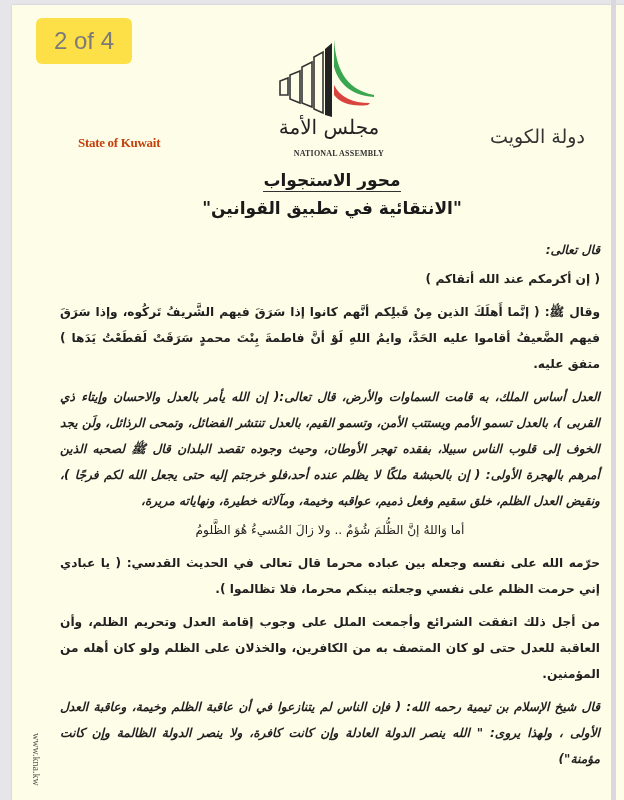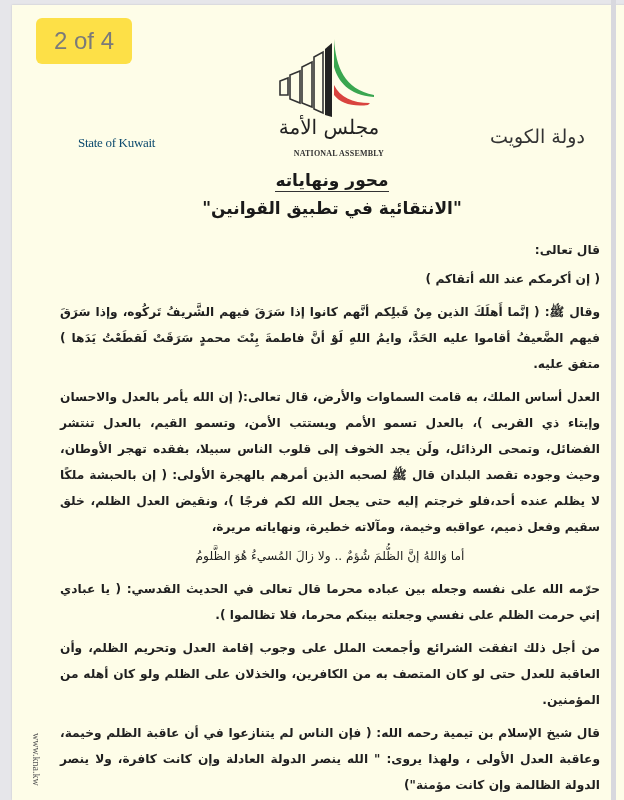--- a/index.html
+++ b/index.html
@@ -22,22 +22,22 @@
     .page-counter {
       position: absolute; left: 36px; top: 18px; width: 96px; height: 46px;
       background: #fde047; border-radius: 6px;
       color: #7a7a7a; font-size: 24px; line-height: 46px; text-align: center;
       font-family: "Liberation Sans", sans-serif;
       z-index: 5;
     }
     .logo { position: absolute; left: 262px; top: 32px; width: 110px; height: 82px; }
     .state-en {
       position: absolute; left: 66px; top: 130px;
-      font-family: "Liberation Serif", serif; font-weight: normal; font-size: 13px;
-      color: #0c4a6e; letter-spacing: -0.3px;
+      font-family: "Liberation Serif", serif; font-weight: bold; font-size: 13px;
+      color: #c2410c; letter-spacing: -0.3px;
     }
     .state-ar {
       position: absolute; left: 478px; top: 120px;
       font-family: "DejaVu Serif", serif; font-size: 19px; color: #333;
       direction: rtl;
     }
     .assembly-ar {
       position: absolute; left: 262px; top: 110px; width: 110px; text-align: center;
       font-family: "DejaVu Serif", serif; font-size: 20px; color: #222; direction: rtl;
     }
@@ -55,21 +55,21 @@
       position: absolute; left: 150px; top: 193px; width: 340px; text-align: center;
       direction: rtl; font-weight: bold; font-size: 17px; color: #1a1a1a;
     }
     .body-text {
       position: absolute; left: 48px; top: 232px; width: 540px;
       direction: rtl; text-align: justify;
       font-size: 12.2px; line-height: 26px; color: #1f1f1f; font-weight: bold;
     }
     .body-text p { margin: 0 0 7px 0; }
     .body-text p.center { text-align: center; font-weight: normal; }
-    .body-text p.tight { margin-bottom: 3px; }
+    .body-text p.tight { margin-bottom: 3px; font-style: italic; }
     .watermark {
       position: absolute; left: 30px; top: 728px;
       transform: rotate(90deg); transform-origin: left top;
       font-family: "Liberation Serif", serif; font-size: 10px; color: #555;
       white-space: nowrap;
     }
     .scrollbar {
       position: absolute; right: 8px; top: 0; width: 5px; height: 800px;
       background: #d8d8de;
     }
@@ -95,21 +95,21 @@
         <path d="M60 48 C66 60 78 66 96 66 L94 68 C78 70 66 66 60 58 Z" fill="#d9443f"></path>
       </svg>
     </div>
 
     <div class="assembly-ar">مجلس الأمة</div>
     <div class="assembly-en">NATIONAL ASSEMBLY</div>
     <div class="state-en">State of Kuwait</div>
     <div class="state-ar">دولة الكويت</div>
 
     <div class="doc-title">
-      <span>محور ونهاياته</span>
+      <span>محور الاستجواب</span>
     </div>
     <div class="doc-subtitle">"الانتقائية في تطبيق القوانين"</div>
 
     <div class="body-text">
       <p class="tight">قال تعالى:</p>
       <p>( إن أكرمكم عند الله أتقاكم )</p>
       <p>وقال ﷺ: ( إنَّما أَهلَكَ الذين مِنْ قَبلِكم أنَّهم كانوا إذا سَرَقَ فيهم الشَّريفُ تَركُوه، وإذا سَرَقَ فيهم الضَّعيفُ أقاموا عليه الحَدَّ، وايمُ اللهِ لَوْ أنَّ فاطمةَ بِنْتَ محمدٍ سَرَقَتْ لَقطَعْتُ يَدَها ) متفق عليه.</p>
       <p class="tight">العدل أساس الملك، به قامت السماوات والأرض، قال تعالى:( إن الله يأمر بالعدل والاحسان وإيتاء ذي القربى )، بالعدل تسمو الأمم ويستتب الأمن، وتسمو القيم، بالعدل تنتشر الفضائل، وتمحى الرذائل، ولَن يجد الخوف إلى قلوب الناس سبيلا، بفقده تهجر الأوطان، وحيث وجوده تقصد البلدان قال ﷺ لصحبه الذين أمرهم بالهجرة الأولى: ( إن بالحبشة ملكًا لا يظلم عنده أحد،فلو خرجتم إليه حتى يجعل الله لكم فرجًا )، ونقيض العدل الظلم، خلق سقيم وفعل ذميم، عواقبه وخيمة، ومآلاته خطيرة، ونهاياته مريرة،</p>
       <p class="center">أما وَاللهُ إنَّ الظُّلمَ شُؤمٌ .. ولا زالَ المُسيءُ هُوَ الظَّلومُ</p>
       <p>حرّمه الله على نفسه وجعله بين عباده محرما قال تعالى في الحديث القدسي: ( يا عبادي إني حرمت الظلم على نفسي وجعلته بينكم محرما، فلا تظالموا ).</p>

